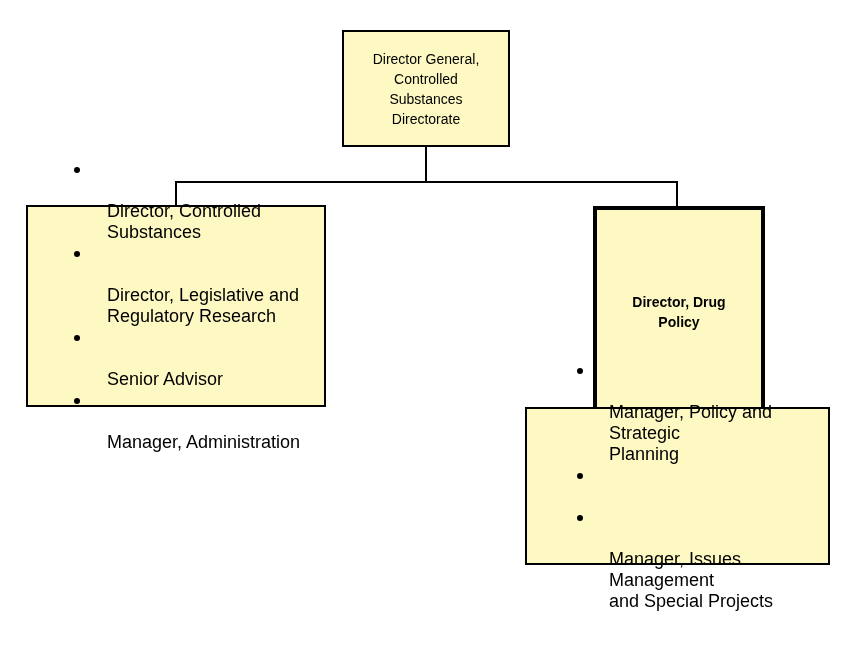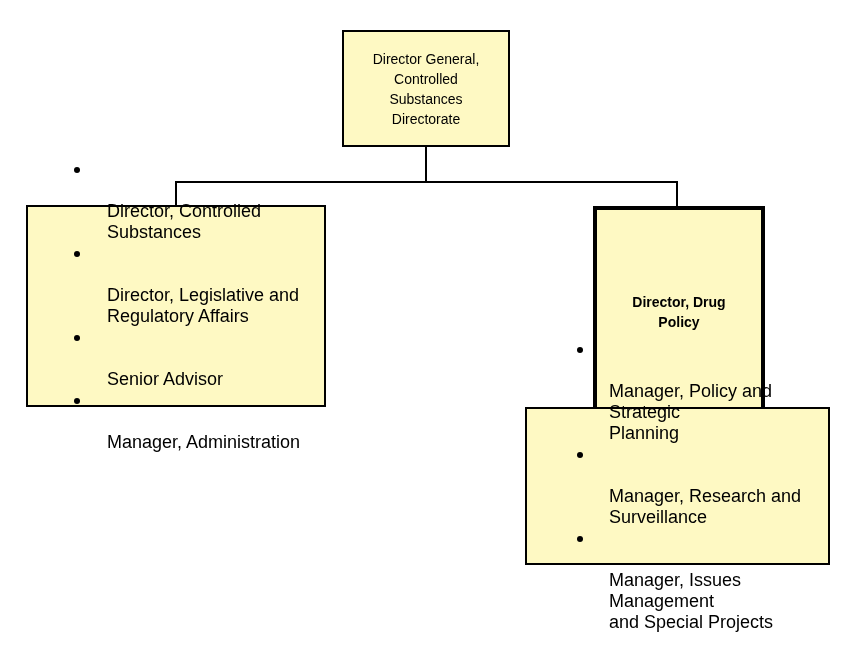--- a/index.html
+++ b/index.html
@@ -92,21 +92,21 @@
     <ul class="role-list">
 
     <li>
         <span class="bullet"></span>
         <span class="li-text">Director, Controlled
 Substances</span>
       </li>
         <li>
         <span class="bullet"></span>
         <span class="li-text">Director, Legislative and
-Regulatory Affairs</span>
+Regulatory Research</span>
       </li>
         <li>
         <span class="bullet"></span>
         <span class="li-text">Senior Advisor</span>
       </li>
         <li>
         <span class="bullet"></span>
         <span class="li-text">Manager, Administration</span>
       </li>
       </ul>
@@ -120,22 +120,20 @@
   <div class="node" id="right-leaf-group">
     <ul class="role-list">
 
     <li>
         <span class="bullet"></span>
         <span class="li-text">Manager, Policy and Strategic
 Planning</span>
       </li>
         <li>
         <span class="bullet"></span>
-        <span class="li-text">Manager, Research and
-Surveillance</span>
       </li>
         <li>
         <span class="bullet"></span>
         <span class="li-text">Manager, Issues Management
 and Special Projects</span>
       </li>
       </ul>
   </div>
 
 </div>

